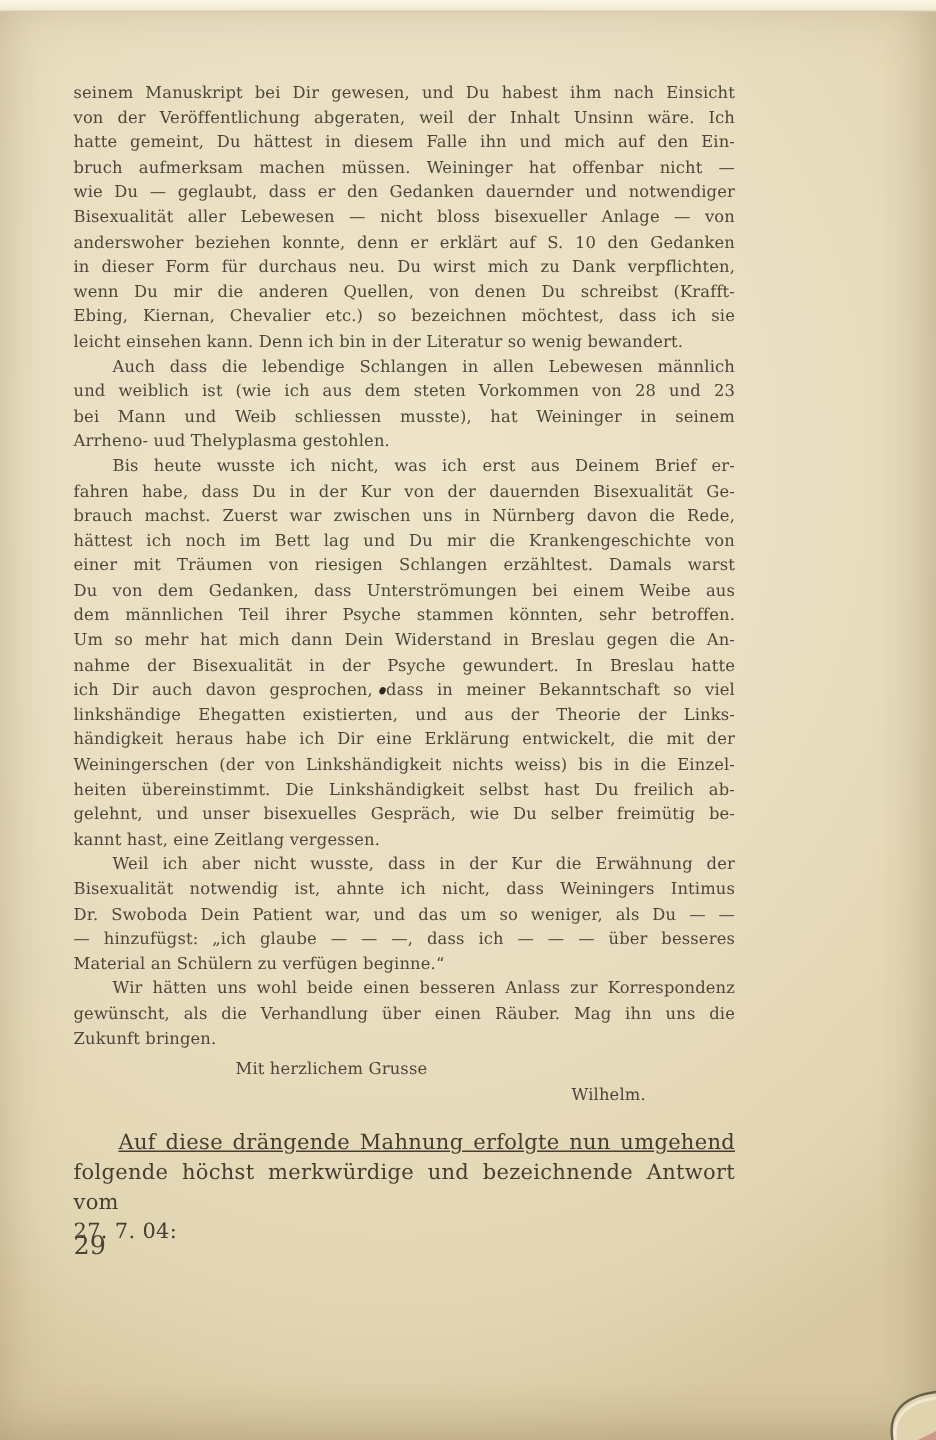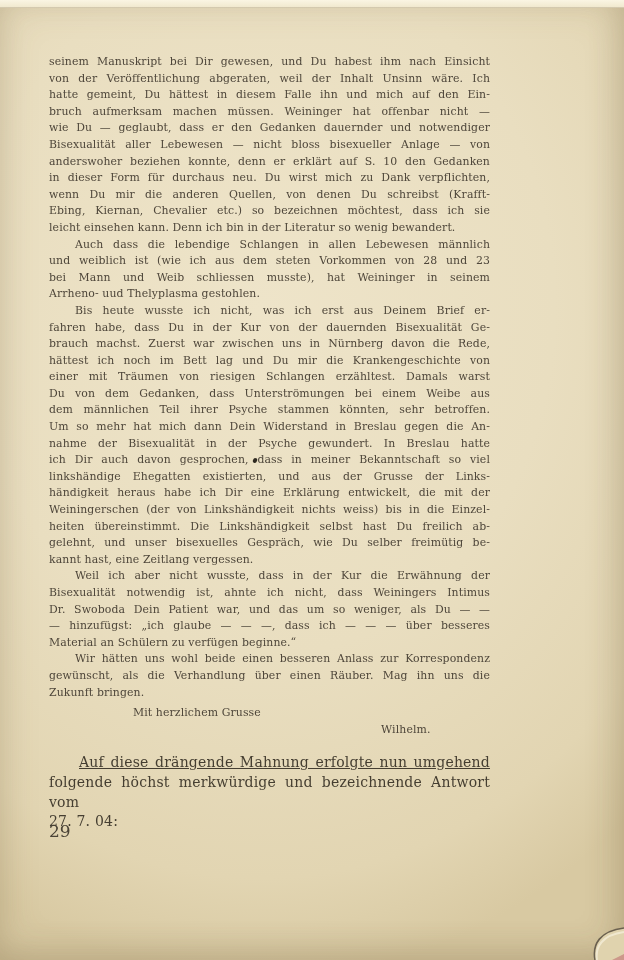--- a/index.html
+++ b/index.html
@@ -25,21 +25,21 @@
     letter-spacing:0.1px;
   }
   .line {
     text-align:justify;
     text-align-last:justify;
     height:16.6px;
   }
   .line.last { text-align-last:left; }
   .line.indent { text-indent:26px; }
   .closing { margin-top:4px; }
-  .closing-salutation { margin-left:84px; height:16.6px; }
+  .closing-salutation { margin-left:108px; height:16.6px; }
   .closing-signature  { margin-left:332px; height:16.6px; }
   .narration {
     position:absolute; left:49px; top:753px; width:441px;
     font-size:14px; line-height:19.8px;
     color:#453e31; letter-spacing:0.2px;
   }
   .nline { text-align:justify; text-align-last:justify; }
   .nline.indent { text-indent:30px;text-decoration:underline; }
   .nline.last { text-align-last:left; }
   .pagenum {
@@ -79,21 +79,21 @@
       <div class="line indent">Bis heute wusste ich nicht, was ich erst aus Deinem Brief er-</div>
       <div class="line">fahren habe, dass Du in der Kur von der dauernden Bisexualität Ge-</div>
       <div class="line">brauch machst.  Zuerst war zwischen uns in Nürnberg davon die Rede,</div>
       <div class="line">hättest ich noch im Bett lag und Du mir die Krankengeschichte von</div>
       <div class="line">einer mit Träumen von riesigen Schlangen erzähltest.  Damals warst</div>
       <div class="line">Du von dem Gedanken, dass Unterströmungen bei einem Weibe aus</div>
       <div class="line">dem männlichen Teil ihrer Psyche stammen könnten, sehr betroffen.</div>
       <div class="line">Um so mehr hat mich dann Dein Widerstand in Breslau gegen die An-</div>
       <div class="line">nahme der Bisexualität in der Psyche gewundert.  In Breslau hatte</div>
       <div class="line">ich Dir auch davon gesprochen, dass in meiner Bekanntschaft so viel</div>
-      <div class="line">linkshändige Ehegatten existierten, und aus der Grusse der Links-</div>
+      <div class="line">linkshändige Ehegatten existierten, und aus der Theorie der Links-</div>
       <div class="line">händigkeit heraus habe ich Dir eine Erklärung entwickelt, die mit der</div>
       <div class="line">Weiningerschen (der von Linkshändigkeit nichts weiss) bis in die Einzel-</div>
       <div class="line">heiten übereinstimmt.  Die Linkshändigkeit selbst hast Du freilich ab-</div>
       <div class="line">gelehnt, und unser bisexuelles Gespräch, wie Du selber freimütig be-</div>
       <div class="line last">kannt hast, eine Zeitlang vergessen.</div>
       <div class="line indent">Weil ich aber nicht wusste, dass in der Kur die Erwähnung der</div>
       <div class="line">Bisexualität notwendig ist, ahnte ich nicht, dass Weiningers Intimus</div>
       <div class="line">Dr. Swoboda Dein Patient war, und das um so weniger, als Du — —</div>
       <div class="line">— hinzufügst: „ich glaube — — —, dass ich — — — über besseres</div>
       <div class="line last">Material an Schülern zu verfügen beginne.“</div>

